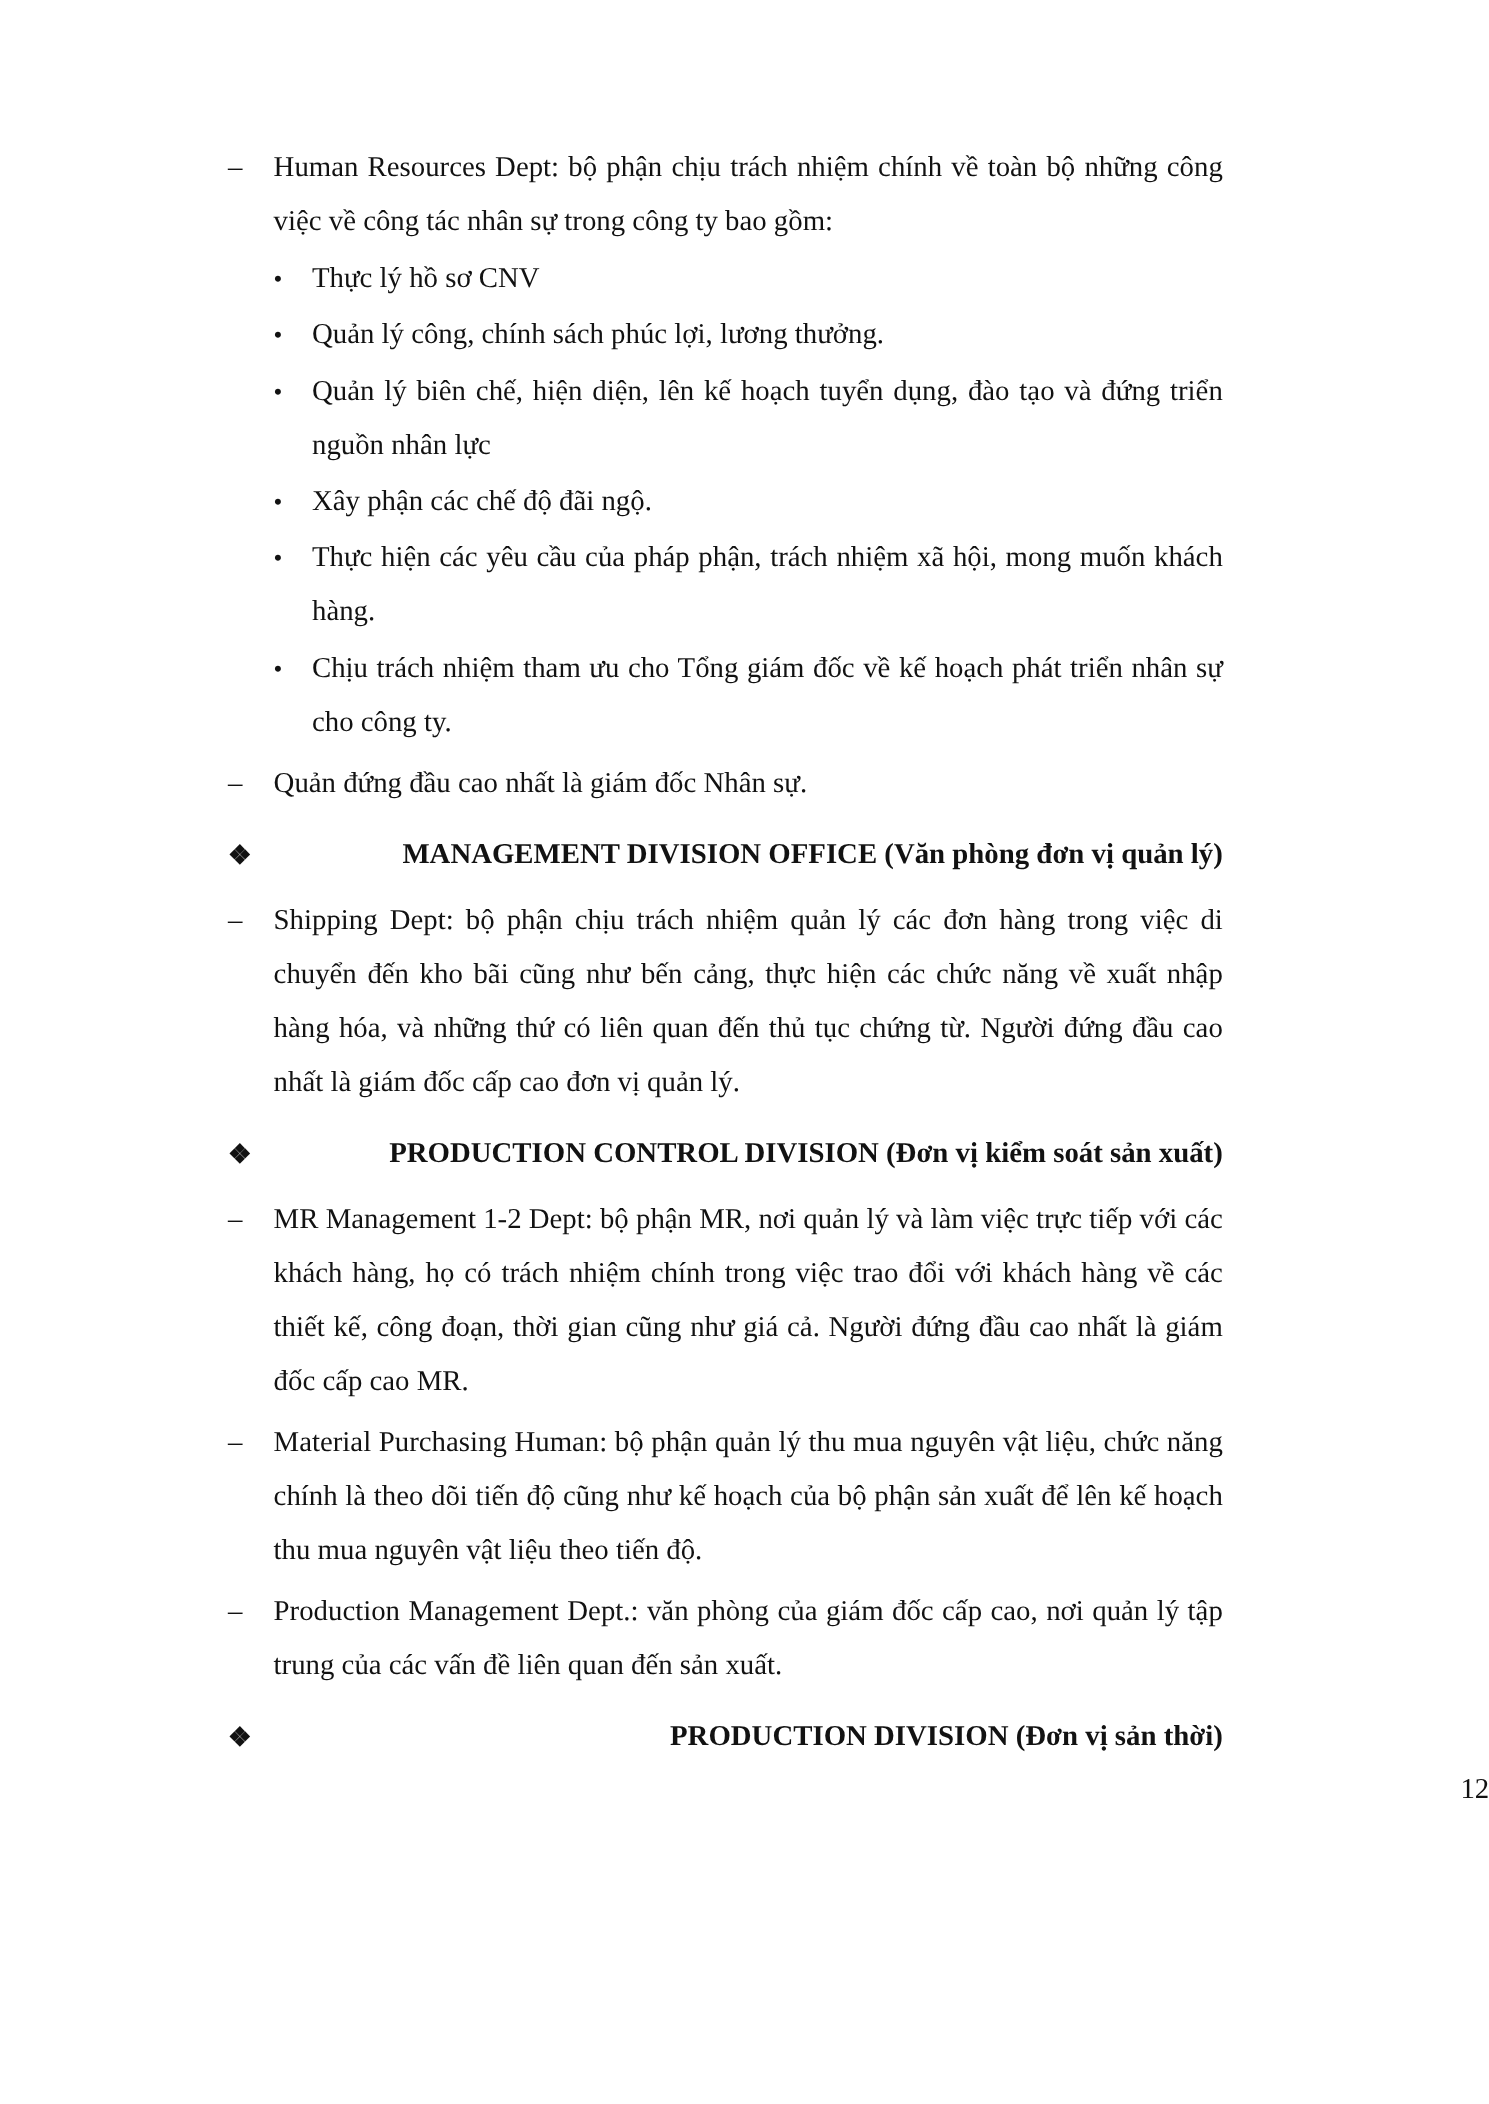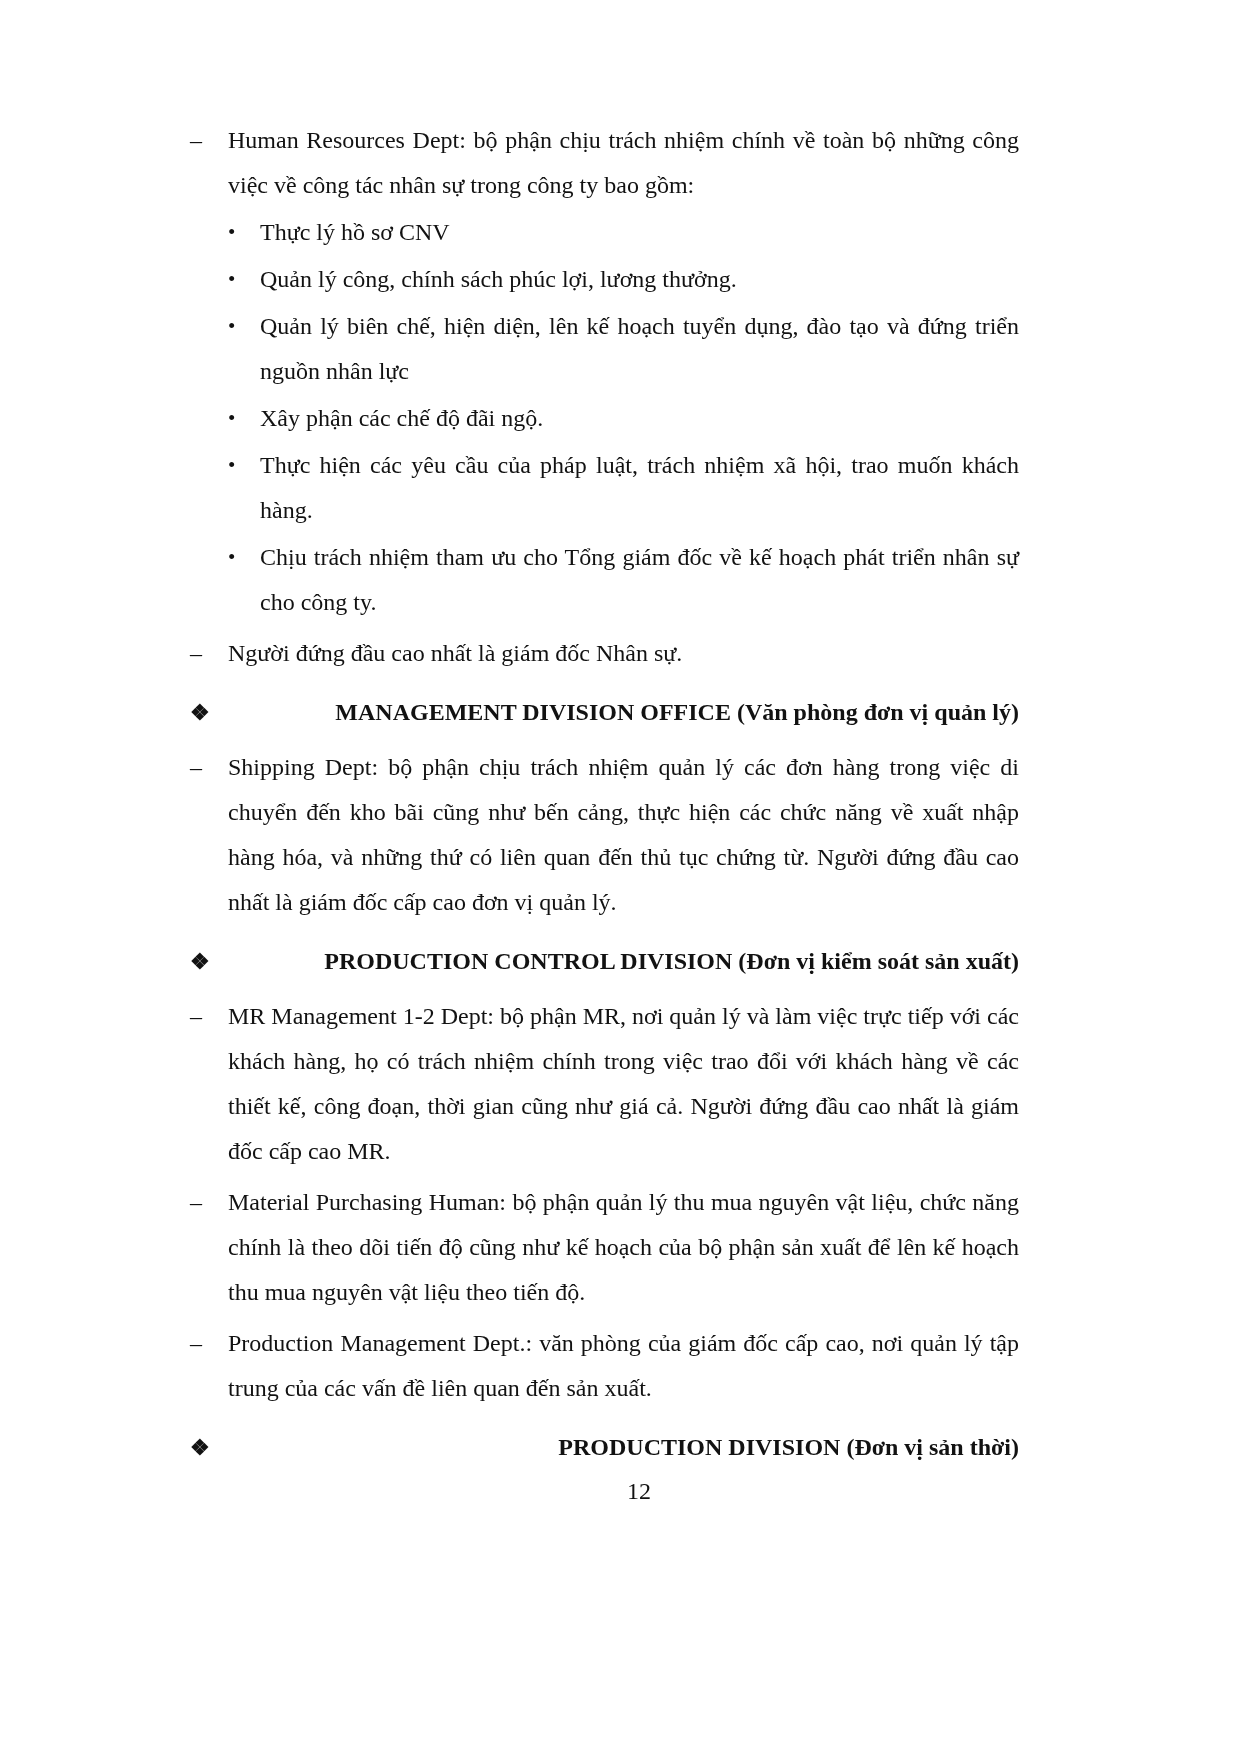--- a/index.html
+++ b/index.html
@@ -57,21 +57,21 @@
     font-size: 22px;
   }
   .item.heading .text {
     text-align: right;
   }
   .page-number {
     position: absolute;
     left: 0;
     right: 0;
     top: 1478px;
-    text-align: center;
+    text-align: right;
     font-size: 24px;
     color: #121212;
     margin-left: 37px;
   }
 </style>
 </head>
 <body>
 
 <div class="page">
   <div class="content">
@@ -90,29 +90,29 @@
       <div class="item bullet">
         <span class="marker">•</span>
         <div class="text">Quản lý biên chế, hiện diện, lên kế hoạch tuyển dụng, đào tạo và đứng triển nguồn nhân lực</div>
       </div>
       <div class="item bullet">
         <span class="marker">•</span>
         <div class="text">Xây phận các chế độ đãi ngộ.</div>
       </div>
       <div class="item bullet">
         <span class="marker">•</span>
-        <div class="text">Thực hiện các yêu cầu của pháp luật, trách nhiệm xã hội, trao muốn khách hàng.</div>
+        <div class="text">Thực hiện các yêu cầu của pháp phận, trách nhiệm xã hội, mong muốn khách hàng.</div>
       </div>
       <div class="item bullet">
         <span class="marker">•</span>
         <div class="text">Chịu trách nhiệm tham ưu cho Tổng giám đốc về kế hoạch phát triển nhân sự cho công ty.</div>
       </div>
       <div class="item dash">
         <span class="marker">–</span>
-        <div class="text">Người đứng đầu cao nhất là giám đốc Nhân sự.</div>
+        <div class="text">Quản đứng đầu cao nhất là giám đốc Nhân sự.</div>
       </div>
       <div class="item heading">
         <span class="marker">❖</span>
         <div class="text">MANAGEMENT DIVISION OFFICE (Văn phòng đơn vị quản lý)</div>
       </div>
       <div class="item dash">
         <span class="marker">–</span>
         <div class="text">Shipping Dept: bộ phận chịu trách nhiệm quản lý các đơn hàng trong việc di chuyển đến kho bãi cũng như bến cảng, thực hiện các chức năng về xuất nhập hàng hóa, và những thứ có liên quan đến thủ tục chứng từ. Người đứng đầu cao nhất là giám đốc cấp cao đơn vị quản lý.</div>
       </div>
       <div class="item heading">

